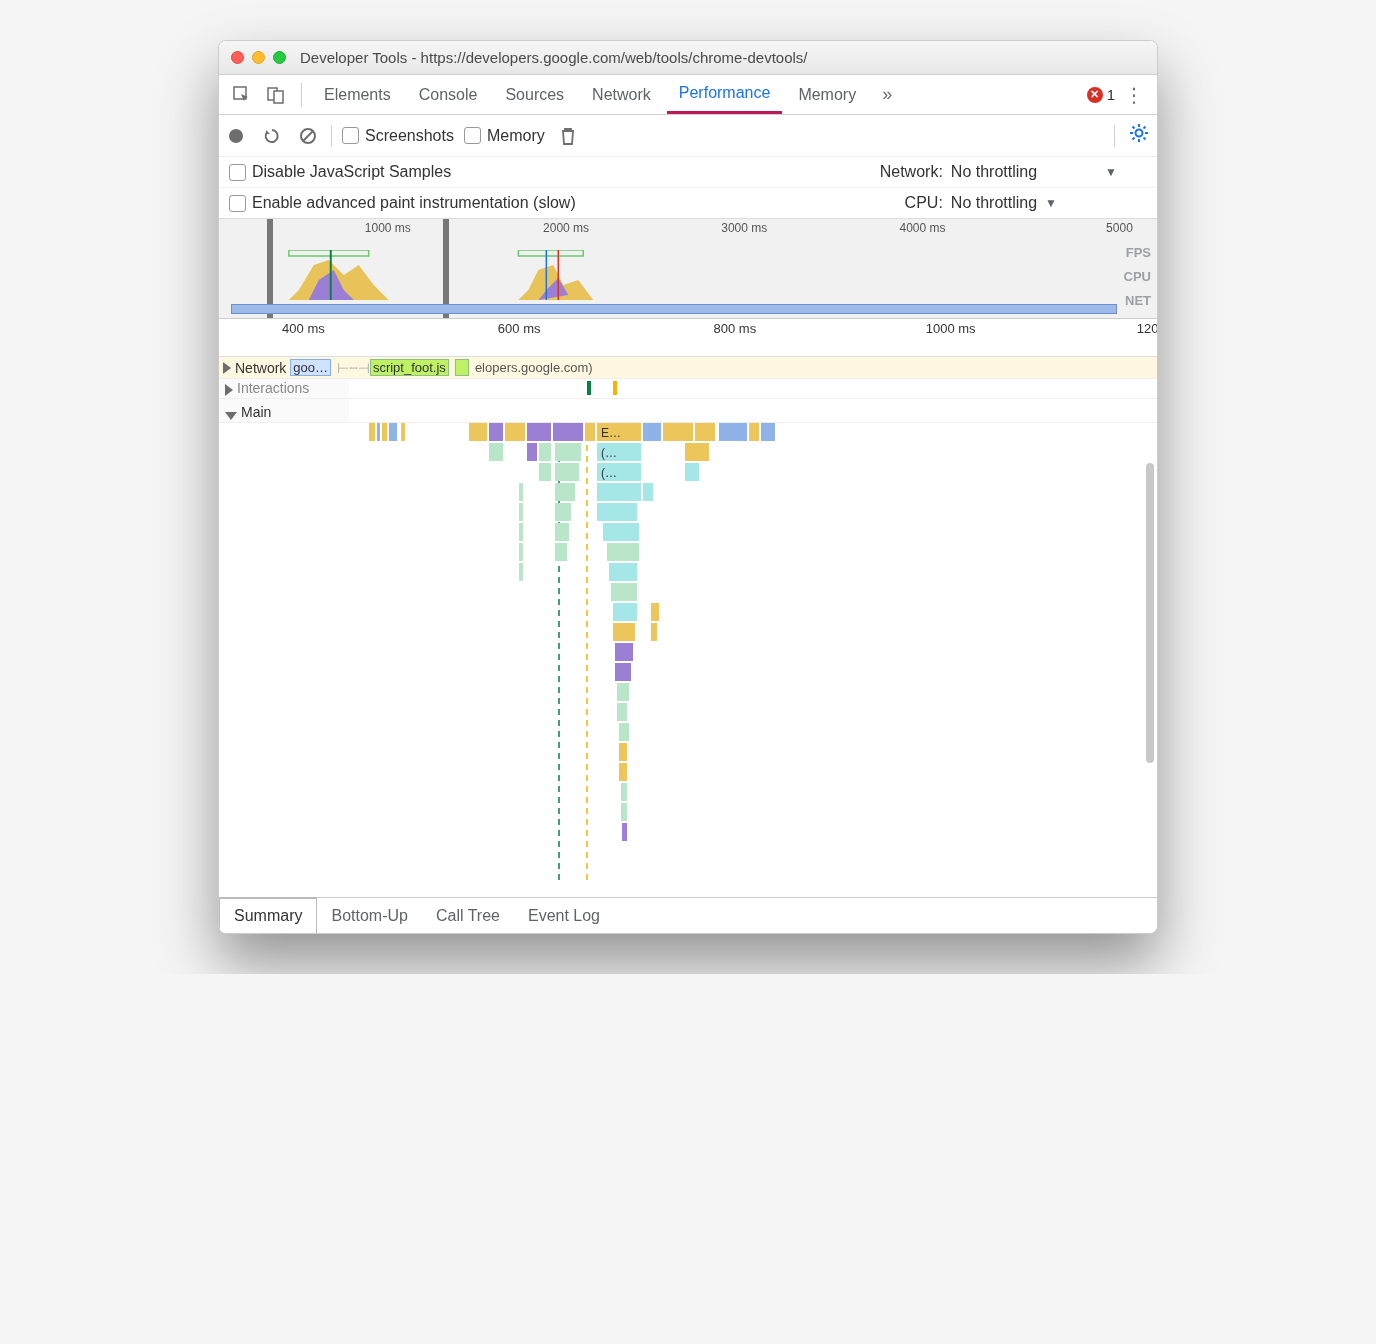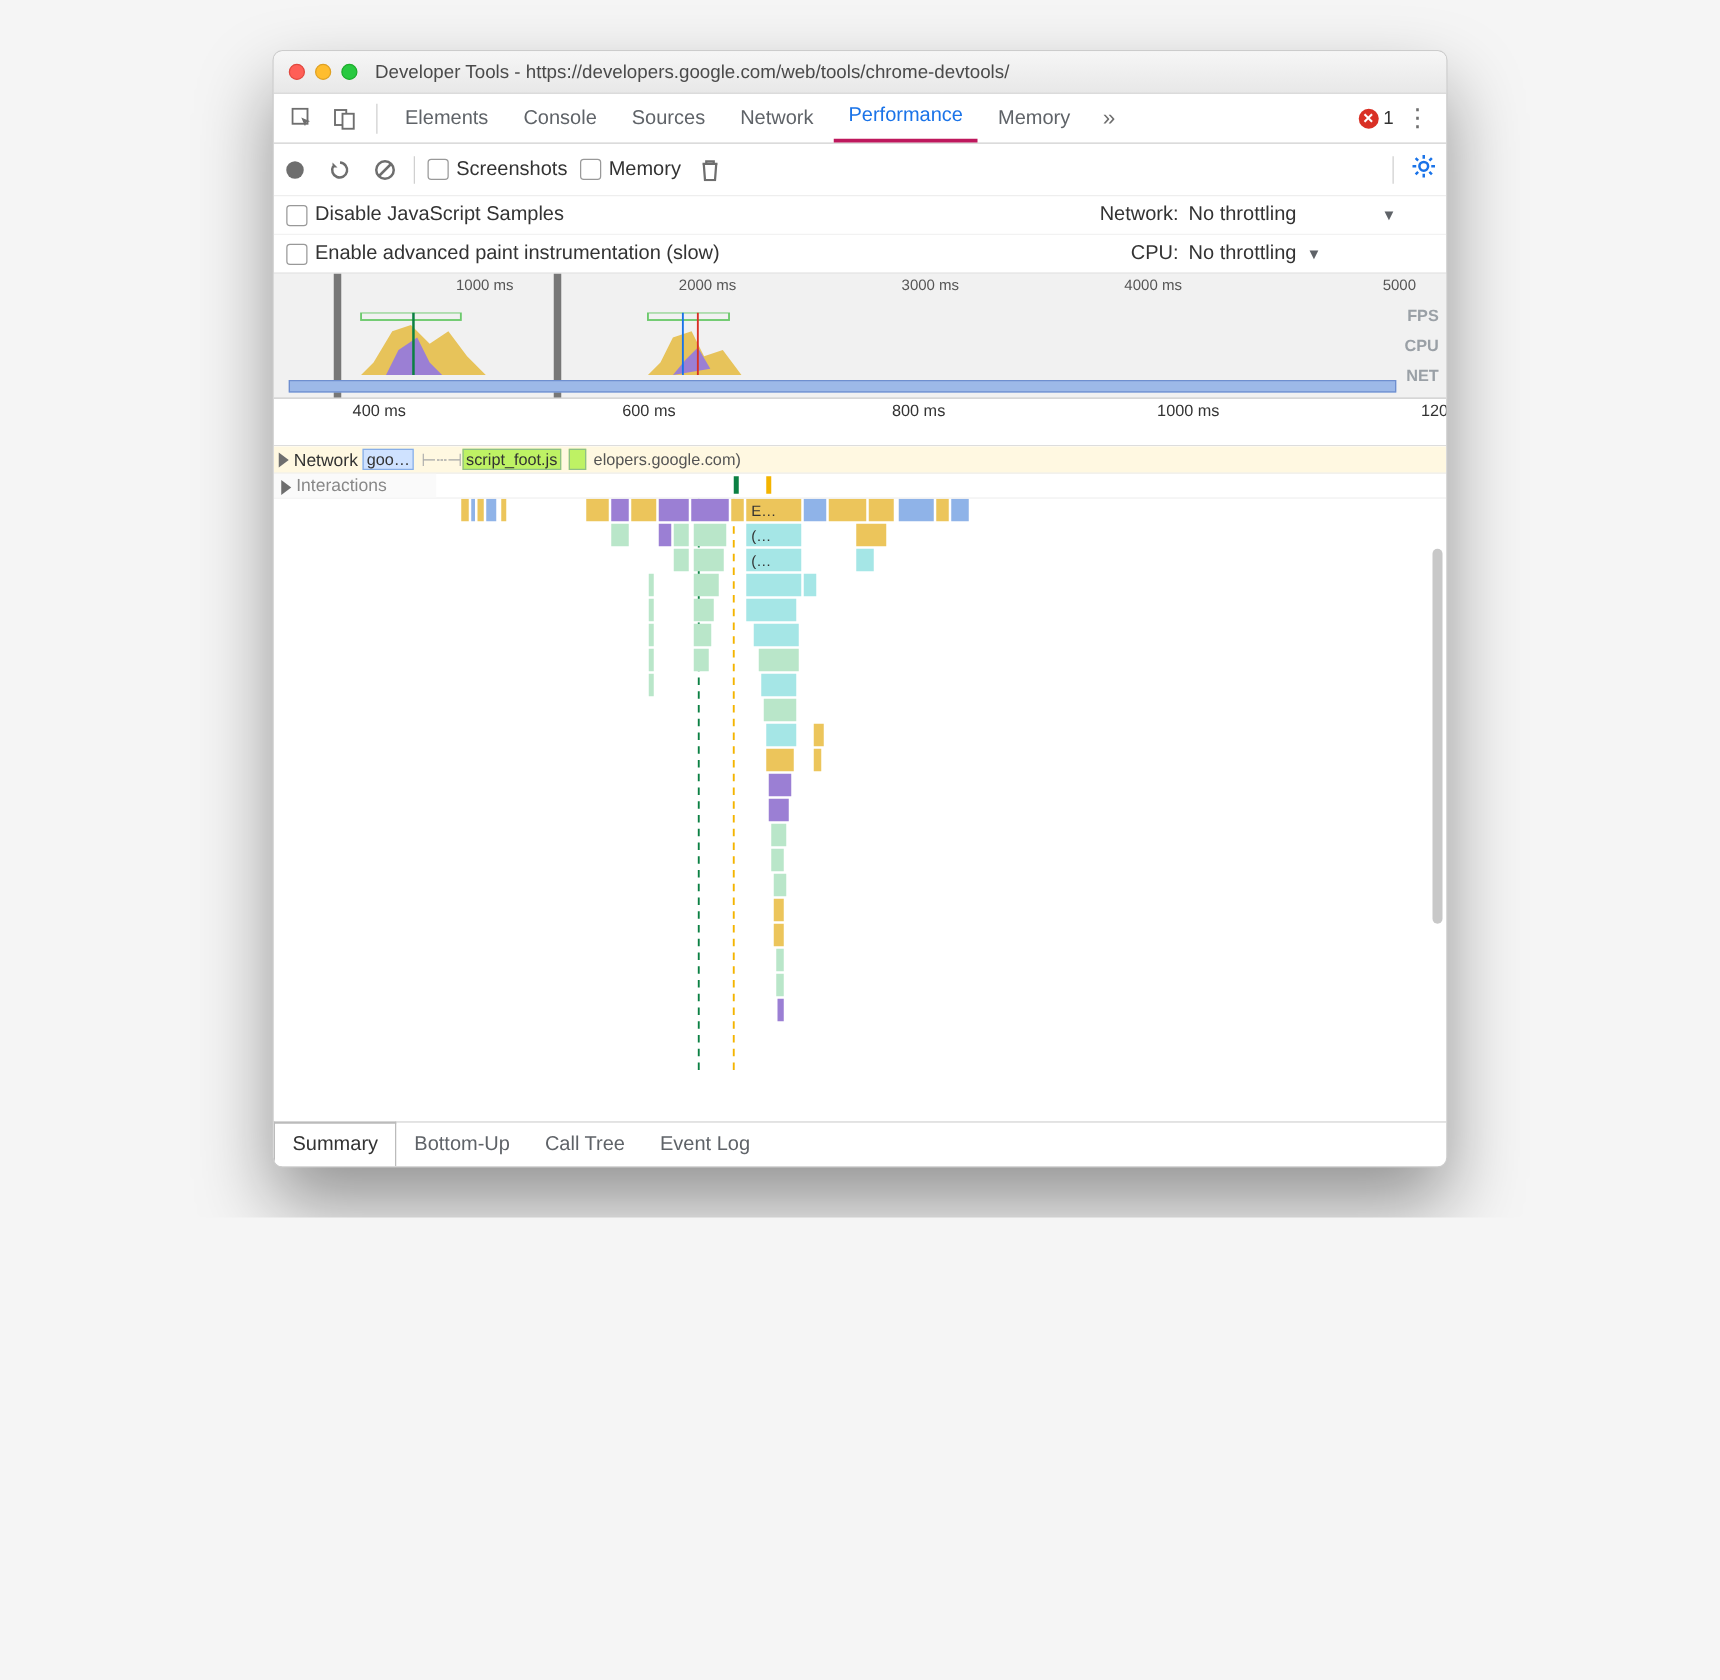--- a/index.html
+++ b/index.html
@@ -295,20 +295,26 @@
       <span class="hdr" style="width:130px;">
         <span class="tri right"></span>
         <span style="color:#888;">Interactions</span>
       </span>
       <div style="position:relative; flex:1;">
         <div style="position:absolute; left:238px; top:2px; width:4px; height:14px; background:#0b8043;"></div>
         <div style="position:absolute; left:264px; top:2px; width:4px; height:14px; background:#f4b400;"></div>
       </div>
     </div>
 
+    <div class="trackrow" style="height:24px;">
+      <span class="hdr" style="width:130px;">
+        <span class="tri down"></span>
+        <span>Main</span>
+      </span>
+    </div>
 
     <div class="flame-area">
       <svg width="920" height="480">
 
         <line x1="340" y1="0" x2="340" y2="460" stroke="#0b8043" stroke-width="1.5" stroke-dasharray="6 5"></line>
         <line x1="368" y1="0" x2="368" y2="460" stroke="#f4b400" stroke-width="1.5" stroke-dasharray="6 5"></line>
 
         <g>
           <rect x="150" y="0" width="6" height="18" fill="#ecc55b"></rect>
           <rect x="158" y="0" width="3" height="18" fill="#8fb3e8"></rect>

